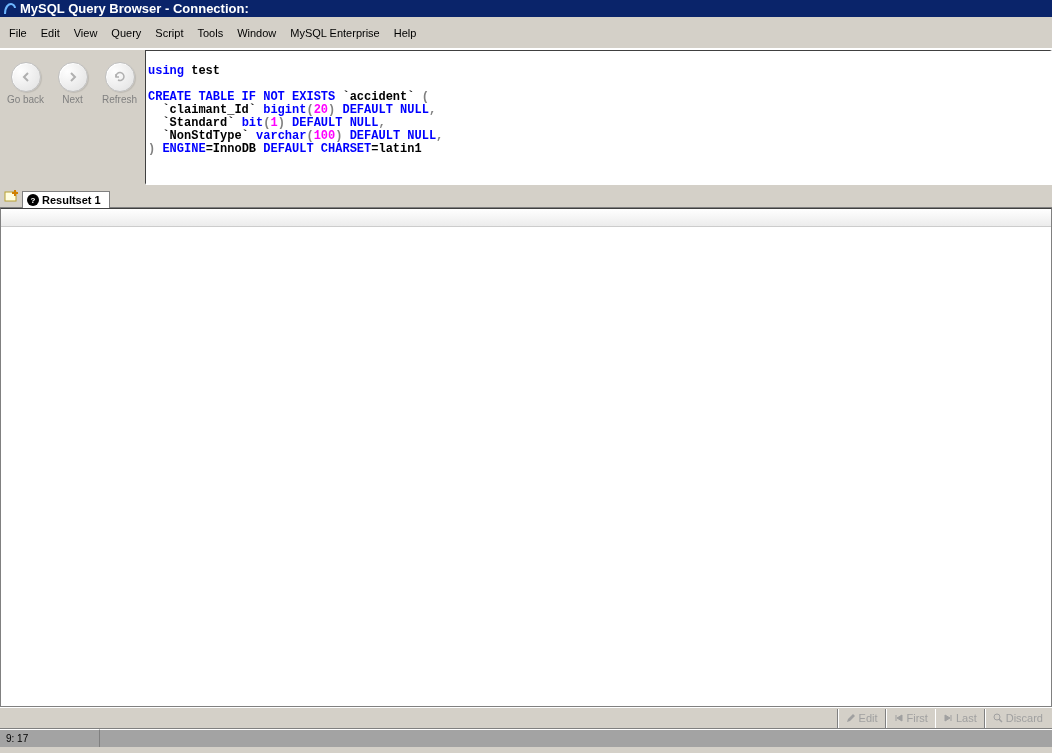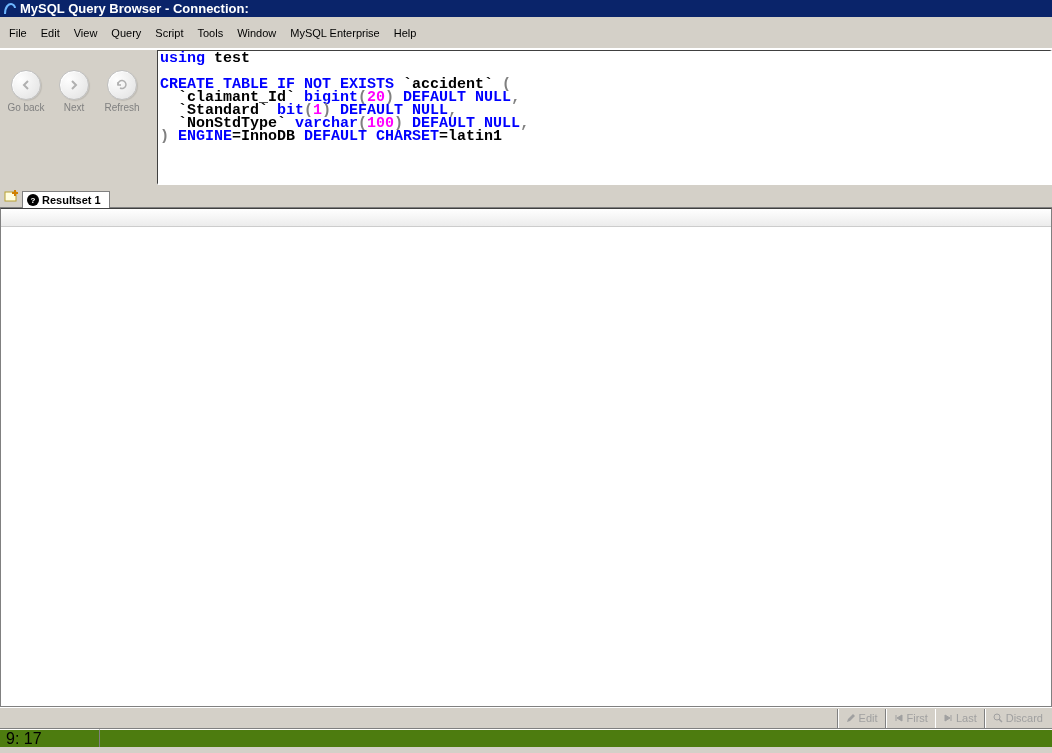--- a/index.html
+++ b/index.html
@@ -8,27 +8,27 @@
   
   .title-bar { height: 17px; background: linear-gradient(to bottom, #0A246A, #0A246A); display: flex; align-items: center; padding: 0 3px; color: #fff; font-weight: bold; font-size: 13px; }
   .title-bar .app-icon { width: 14px; height: 14px; margin-right: 3px; display: inline-flex; align-items: center; justify-content: center; }
   
   
   .menu-bar { height: 32px; background: #d4d0c8; display: flex; align-items: center; padding: 0 2px; border-bottom: 1px solid #fff; }
   .menu-item { padding: 2px 7px; cursor: default; }
   
   
   .toolbar-area { display: flex; height: 136px; background: #d4d0c8; border-top: 1px solid #fff; }
-  .nav-buttons { width: 157px; display: flex; align-items: flex-start; justify-content: flex-start; gap: 8px; padding: 20px 6px; }
+  .nav-buttons { width: 145px; display: flex; align-items: flex-start; justify-content: space-between; gap: 8px; padding: 12px 6px; }
   .nav-btn { display: flex; flex-direction: column; align-items: center; gap: 2px; color: #808080; cursor: default; width: 40px; }
   .nav-btn .circle { width: 30px; height: 30px; border-radius: 50%; background: radial-gradient(circle at 30% 30%, #fefefe, #e0e0e0); border: 1px solid #c0c0c0; display: flex; align-items: center; justify-content: center; font-size: 14px; color: #b0b0b0; box-shadow: inset 1px 1px 1px #fff, 1px 1px 1px rgba(0,0,0,0.1); }
   .nav-btn .lbl { font-size: 10px; }
   
   
-  .sql-editor { flex: 1; border: 1px solid #808080; border-right: 2px solid #fff; border-bottom: 2px solid #fff; background: #fff; font-family: "Courier New", monospace; font-size: 15px; font-weight: bold; line-height: 13px; padding: 1px 2px; white-space: pre; overflow: hidden; position: relative; border-top: 1px solid #404040; border-left: 1px solid #404040;}
+  .sql-editor { flex: 1; border: 1px solid #808080; border-right: 2px solid #fff; border-bottom: 2px solid #fff; background: #fff; font-family: "Courier New", monospace; font-size: 12px; font-weight: bold; line-height: 13px; padding: 14px 2px; white-space: pre; overflow: hidden; position: relative; border-top: 1px solid #404040; border-left: 1px solid #404040;}
   .sql-editor .tok-kw { color: #0000FF; }
   .sql-editor .tok-text { color: #000; }
   .sql-editor .tok-num { color: #FF00FF; }
   .sql-editor .tok-gray { color: #808080; }
   .cursor-bar { display: inline-block; width: 1px; height: 12px; background: #000; vertical-align: middle; margin-left: 0px;}
   .cursor-line-hl { background: #ECECEC; display: block; width: 100%; }
   
   
   .tabs-row { height: 22px; background: #d4d0c8; display: flex; align-items: flex-end; padding-left: 4px; border-bottom: 0; position: relative; }
   .new-tab-icon { width: 16px; height: 16px; margin-right: 2px; display:flex; align-items:center; justify-content:center; color:#6a4; position: relative; top:-2px;}
@@ -40,21 +40,21 @@
   .results-area { height: 499px; border: 1px solid #808080; background: #fff; margin: 0; position: relative; border-top:1px solid #404040;}
   .results-header-band { height: 18px; background: linear-gradient(to bottom, #ffffff, #ececec); border-bottom: 1px solid #cccccc; }
   
   
   .bottom-toolbar { height: 21px; background: #d4d0c8; display: flex; justify-content: flex-end; align-items: center; padding: 0 2px; border-top: 1px solid #fff; gap: 0;}
   .bt-grp { display:flex; height: 19px; border-left: 1px solid #808080; }
   .bt-btn { display: flex; align-items: center; gap: 3px; padding: 0 7px; color: #a0a0a0; font-size: 11px; cursor: default; border-left: 1px solid #fff;}
   .bt-btn svg { flex-shrink:0;}
   
   
-  .status-bar { height: 19px; background: #4d7c0f; border-top: 1px solid #808080; display: flex; align-items: flex-end; font-size: 16px; }
+  .status-bar { height: 19px; background: #a3a3a3; border-top: 1px solid #808080; display: flex; align-items: flex-end; font-size: 10px; }
   .status-cell { height: 100%; border-right: 1px solid #808080; border-top:1px solid #fff; padding: 2px 6px; display:flex; align-items:center;}
   .status-cell.first { width: 100px; }
   .status-cell.rest { flex:1; border-right:none;}
 </style>
 </head>
 <body>
 
 <div class="title-bar">
   <span class="app-icon">
     <svg width="14" height="14" viewBox="0 0 14 14">

